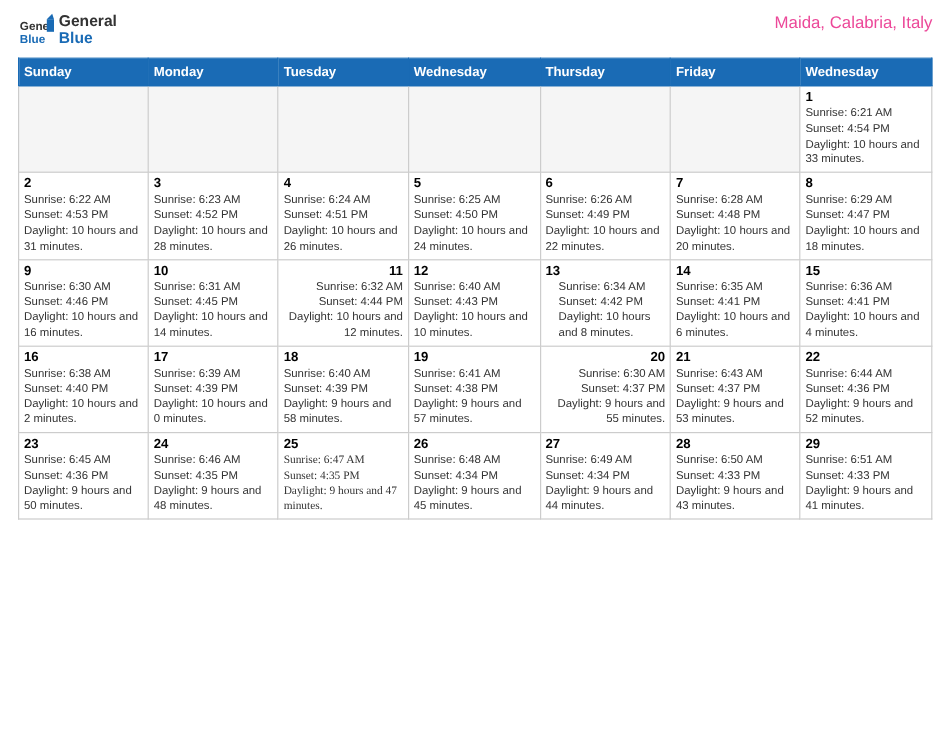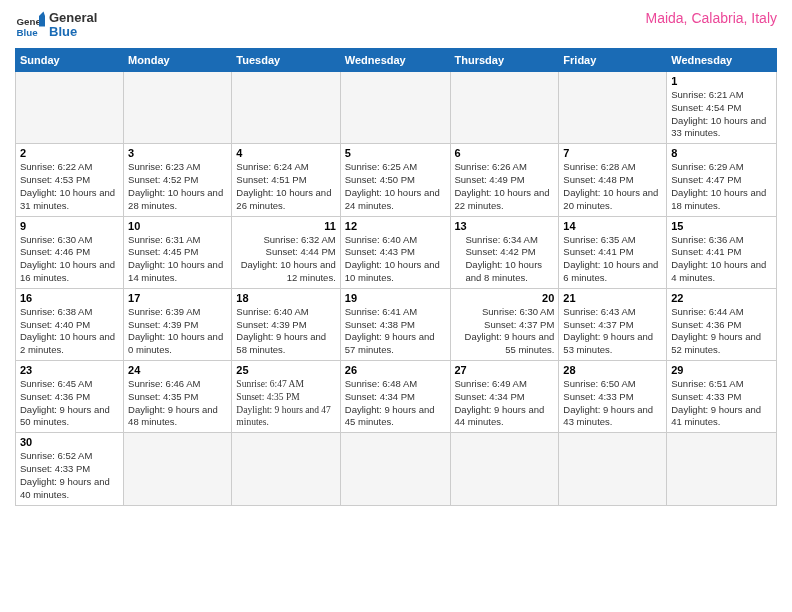--- a/index.html
+++ b/index.html
@@ -300,29 +300,15 @@
 Sunset: 4:33 PM
 Daylight: 9 hours and 43 minutes.</div>
           </td>
           <td style="height: 70px;">
             <span class="day-num">29</span>
             <div class="day-info" style="white-space: pre-line;">Sunrise: 6:51 AM
 Sunset: 4:33 PM
 Daylight: 9 hours and 41 minutes.</div>
           </td>
         </tr>
-        <tr class="last-row">
-          <td style="height: 70px;">
-            <span class="day-num">30</span>
-            <div class="day-info" style="white-space: pre-line;">Sunrise: 6:52 AM
-Sunset: 4:33 PM
-Daylight: 9 hours and 40 minutes.</div>
-          </td>
-          <td class="empty" style="height: 70px;"></td>
-          <td class="empty" style="height: 70px;"></td>
-          <td class="empty" style="height: 70px;"></td>
-          <td class="empty" style="height: 70px;"></td>
-          <td class="empty" style="height: 70px;"></td>
-          <td class="empty" style="height: 70px;"></td>
-        </tr>
       </tbody>
   </table>
 </div>
 
 </body></html>

